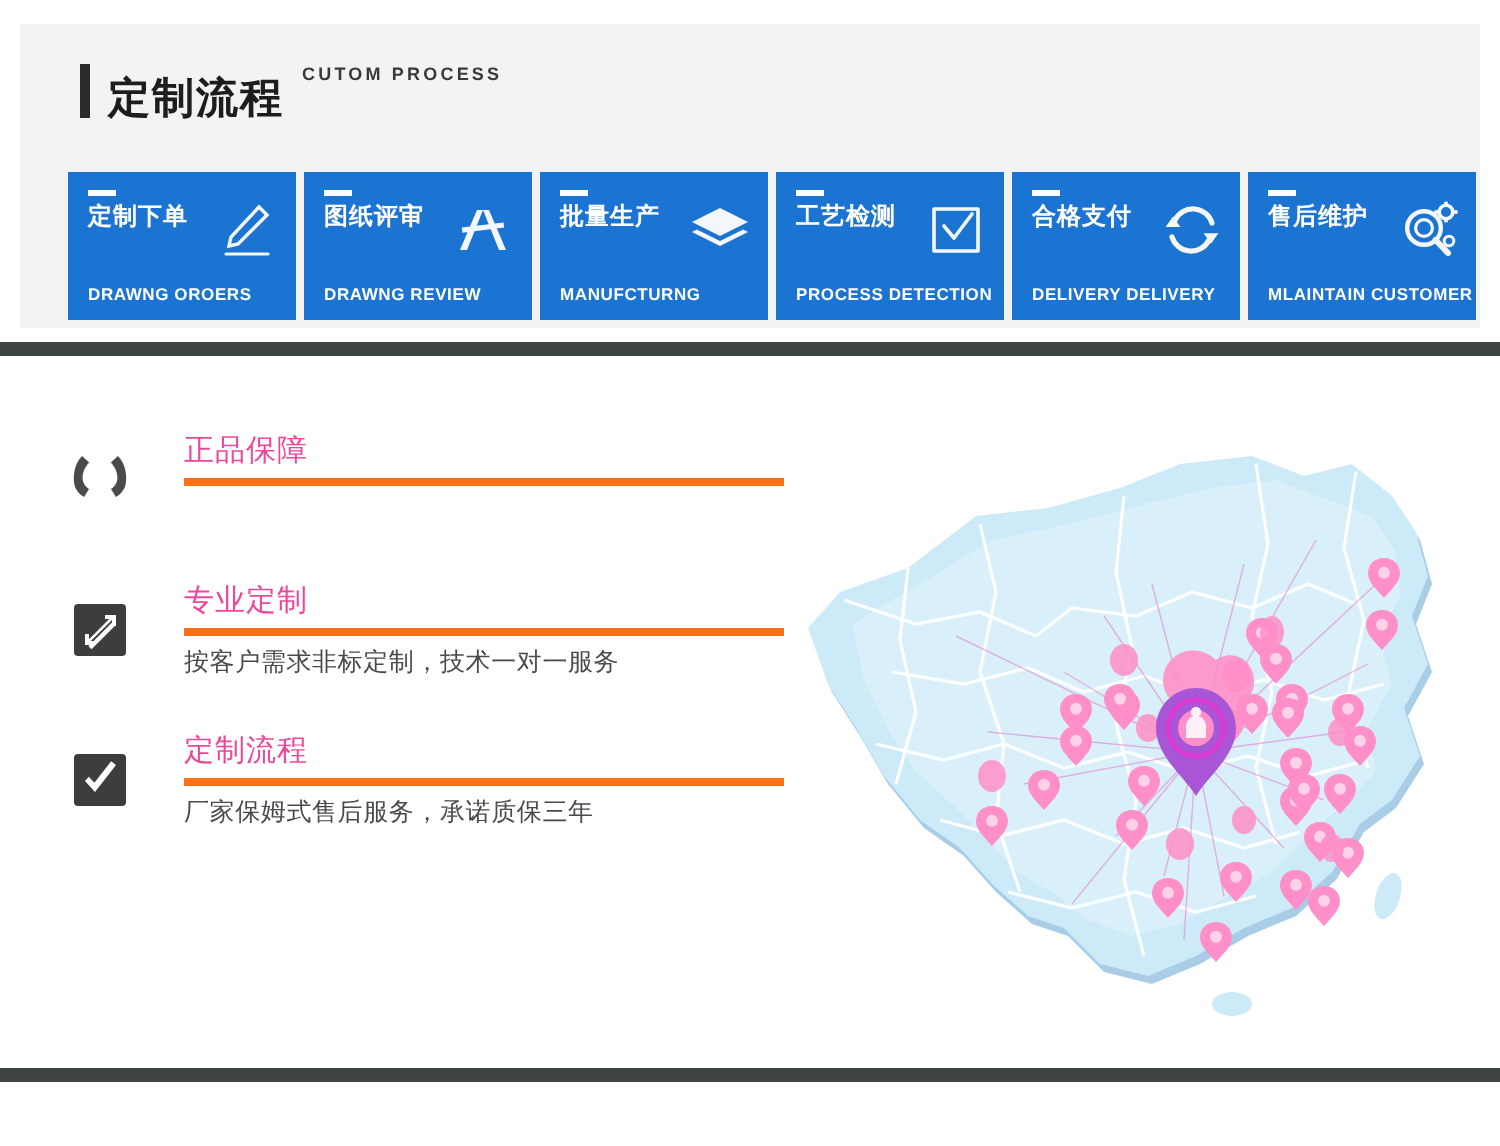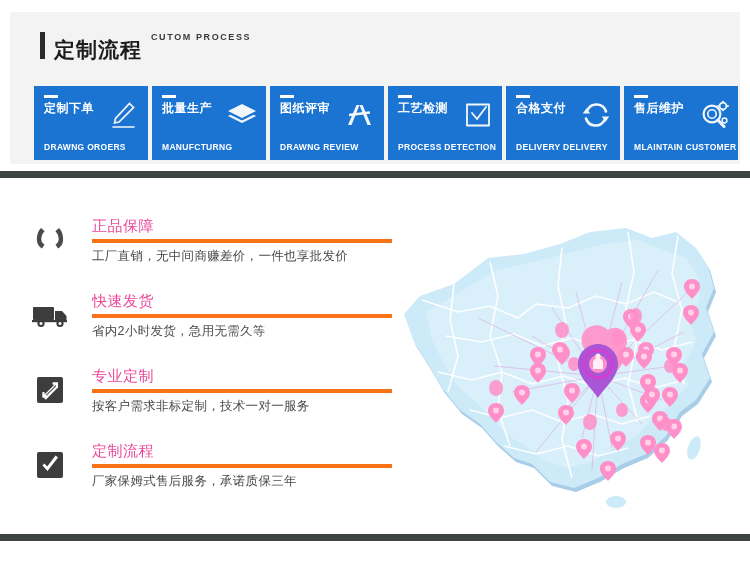--- a/index.html
+++ b/index.html
@@ -111,42 +111,42 @@
               <g fill="none" stroke="#fff" stroke-width="1.7" stroke-linecap="round">
             <path d="M22.5 3.5 L26.5 7.5 L12 22 L7.5 23 L8.5 18.5 Z"></path>
             <path d="M6 27 L27 27" stroke-width="1.6"></path>
           </g>
             </svg>
         </span>
       </div>
 
       <div class="card">
         <span class="dash"></span>
-        <div class="cn">批量生产</div>
-        <div class="en">MANUFCTURNG</div>
-        <span class="ico">
-          <svg viewBox="0 0 34 30">
-              <g fill="#fff">
-            <path d="M17 4 L31 11 L17 18 L3 11 Z"></path>
-            <path d="M17 20.5 L5.4 14.7 L3 16 L17 23 L31 16 L28.6 14.7 Z"></path>
-          </g>
-            </svg>
-        </span>
-      </div>
-
-      <div class="card">
-        <span class="dash"></span>
         <div class="cn">图纸评审</div>
         <div class="en">DRAWNG REVIEW</div>
         <span class="ico">
           <svg viewBox="0 0 34 30">
               <g fill="#fff">
             <path d="M16.5 5 L19.5 5 L28 25 L24.5 25 Z"></path>
             <path d="M16.5 5 L13.5 5 L5 25 L8.5 25 Z"></path>
             <rect x="6" y="12.5" width="21" height="2.6" transform="rotate(-7 16.5 13.8)"></rect>
+          </g>
+            </svg>
+        </span>
+      </div>
+
+      <div class="card">
+        <span class="dash"></span>
+        <div class="cn">批量生产</div>
+        <div class="en">MANUFCTURNG</div>
+        <span class="ico">
+          <svg viewBox="0 0 34 30">
+              <g fill="#fff">
+            <path d="M17 4 L31 11 L17 18 L3 11 Z"></path>
+            <path d="M17 20.5 L5.4 14.7 L3 16 L17 23 L31 16 L28.6 14.7 Z"></path>
           </g>
             </svg>
         </span>
       </div>
 
       <div class="card">
         <span class="dash"></span>
         <div class="cn">工艺检测</div>
         <div class="en">PROCESS DETECTION</div>
         <span class="ico">
@@ -210,43 +210,23 @@
       <span class="f-ico">
         <svg viewBox="0 0 46 40">
             <g fill="#4a4a4a">
           <path d="M13 8 C10 11 8.5 16 9 21 C9.3 24.5 11.5 27 14 28.5 L16.5 24.5 C14.6 23.3 13.4 21.6 13.3 19.4 C13.2 16.4 14.4 13.6 16.6 11.3 Z"></path>
           <path d="M31 8 C34 11 35.5 16 35 21 C34.7 24.5 32.5 27 30 28.5 L27.5 24.5 C29.4 23.3 30.6 21.6 30.7 19.4 C30.8 16.4 29.6 13.6 27.4 11.3 Z"></path>
         </g>
           </svg>
       </span>
       <div class="f-body">
         <div class="f-title">正品保障</div>
-        <div class="f-desc">工厂直销，无中间商赚差价，一件也享批发价</div>
-      </div>
-    </div>
-
-    <div class="feature">
-      <span class="f-ico">
-        <svg viewBox="0 0 46 40">
-            <g fill="#3d3d3d">
-          <rect x="5" y="12" width="21" height="13" rx="1"></rect>
-          <path d="M27 16 L34 16 L38.5 21 L38.5 25 L27 25 Z"></path>
-          <rect x="4" y="25" width="35" height="2.2"></rect>
-          <circle cx="13" cy="28.5" r="3.6" fill="#3d3d3d"></circle>
-          <circle cx="13" cy="28.5" r="1.5" fill="#f8f8f8"></circle>
-          <circle cx="32" cy="28.5" r="3.6" fill="#3d3d3d"></circle>
-          <circle cx="32" cy="28.5" r="1.5" fill="#f8f8f8"></circle>
-        </g>
-          </svg>
-      </span>
-      <div class="f-body">
-        <div class="f-title">快速发货</div>
-        <div class="f-desc">省内2小时发货，急用无需久等</div>
-      </div>
-    </div>
+      </div>
+    </div>
+
 
     <div class="feature">
       <span class="f-ico">
         <svg viewBox="0 0 46 40">
           <rect x="9" y="7" width="26" height="26" rx="2" fill="#3d3d3d"></rect>
           <g fill="#ffffff">
             <path d="M14.5 27.5 L18.5 27.5 L18.5 25.5 L17.4 25.5 L28 15 L28 17.5 L30 17.5 L30 12.5 L25 12.5 L25 14.5 L26.6 14.5 L16.5 24.6 L16.5 23.5 L14.5 23.5 Z"></path>
             <path d="M14.5 27.5 L14.5 22 L16.5 22 L16.5 25.5 L20 25.5 L20 27.5 Z"></path>
             <path d="M30 12.5 L30 18 L28 18 L28 14.5 L24.5 14.5 L24.5 12.5 Z"></path>
             <rect x="15" y="22.8" width="16.5" height="2.2" transform="rotate(-45 22 24)"></rect>

